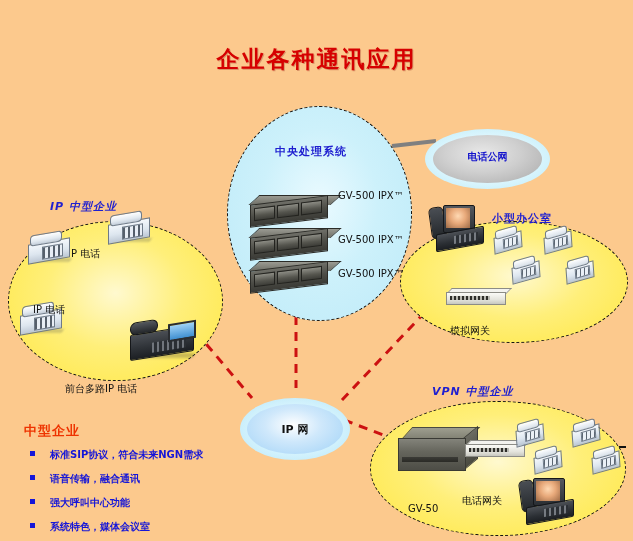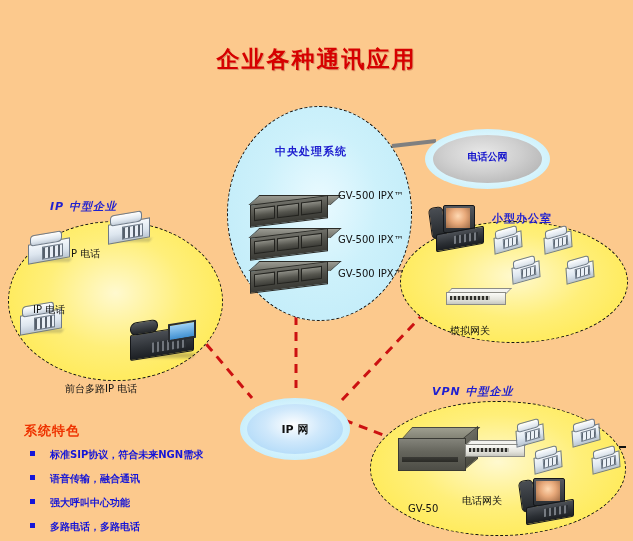--- a/index.html
+++ b/index.html
@@ -465,22 +465,22 @@
     <div class="vhand"></div>
       <div class="vscreenbox"></div>
     <div class="vscreen"></div>
       <div class="vbase"></div>
       <div class="vkeys"></div>
   </div>
 
   <div class="abs" id="title">企业各种通讯应用</div>
 
   <div class="abs" id="features">
-    <h3>系统特色</h3>
+    <h3>中型企业</h3>
     <ul>
       <li>标准SIP协议，符合未来NGN需求</li>
       <li>语音传输，融合通讯</li>
       <li>强大呼叫中心功能</li>
-      <li>多路电话，多路电话</li>
+      <li>系统特色，媒体会议室</li>
     </ul>
   </div>
 
 </div>
 
 </body></html>

